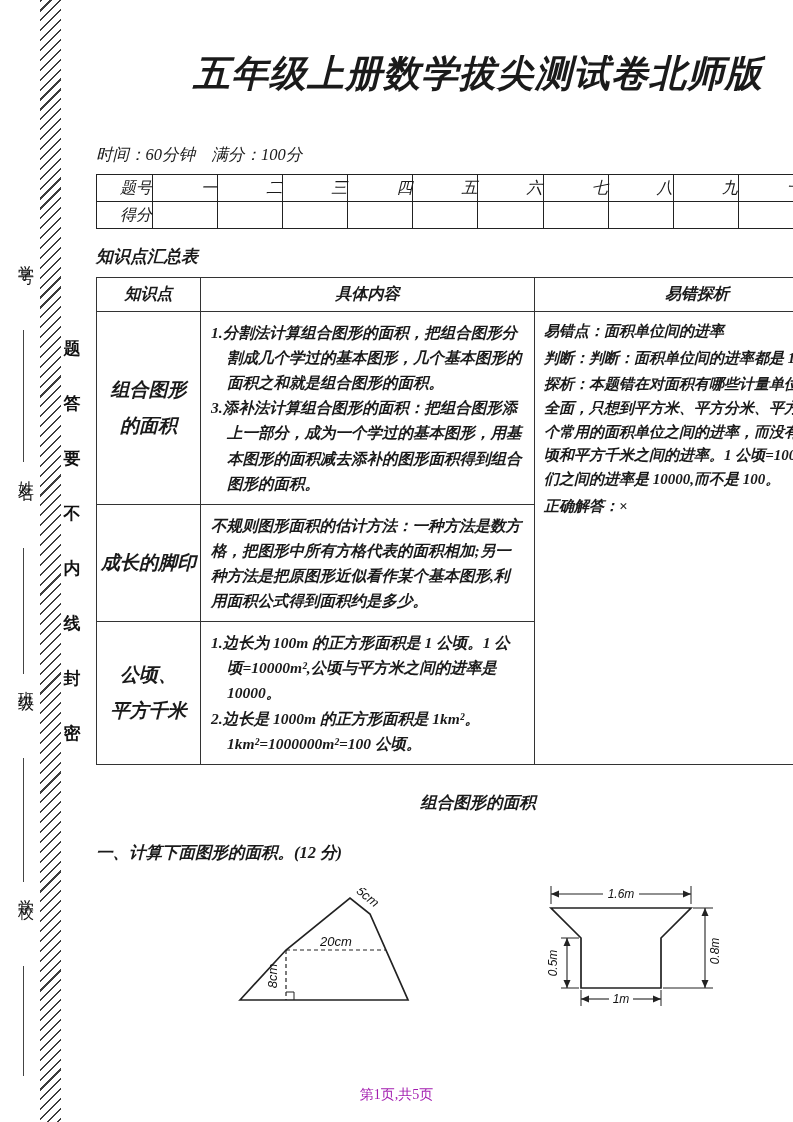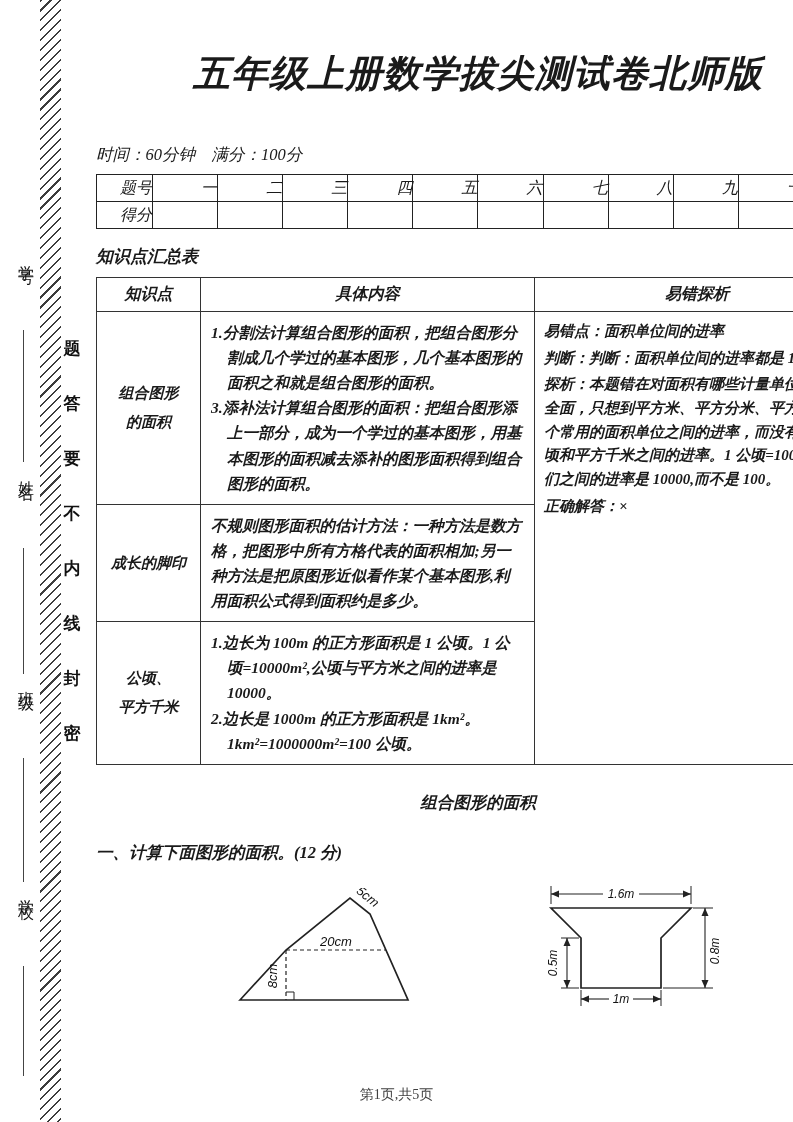--- a/index.html
+++ b/index.html
@@ -39,37 +39,37 @@
   table { border-collapse: collapse; }
   .score-table { width: 100%; table-layout: fixed; margin-top: 8px; }
   .score-table td {
     border: 1.6px solid #222; height: 27px; text-align: right; font-size: 16px; padding: 0;
   }
   .kp-title { text-align: left; font-weight: bold; font-size: 17px; margin-top: 16px; }
   .kp-table { width: 100%; table-layout: fixed; margin-top: 9px; }
   .kp-table td { border: 1.4px solid #333; }
   .kp-head td { text-align: center; font-weight: bold; font-size: 16px; height: 34px; padding: 2px; }
   .kp-r1 { height: 192px; } .kp-r2 { height: 108px; } .kp-r3 { height: 112px; }
-  .kp-point { text-align: center; vertical-align: middle; font-weight: bold; font-size: 15px; line-height: 1.9; }
+  .kp-point { text-align: center; vertical-align: middle; font-weight: bold; font-size: 19px; line-height: 1.9; }
   .kp-content { padding: 8px 10px; font-size: 15.5px; line-height: 1.62; font-weight: 600; vertical-align: middle; }
   .kp-content p { margin: 0; text-indent: -16px; padding-left: 16px; }
   .kp-content p.plain { text-indent: 0; padding-left: 0; }
   .kp-analysis { padding: 8px 9px; font-size: 15px; line-height: 1.58; font-weight: 600; vertical-align: top; }
   .kp-analysis p { margin: 0 0 3px; }
   .kp-analysis b { font-weight: 800; }
   .section-heading { text-align: center; font-weight: bold; font-size: 16.5px; margin-top: 27px; }
   .question { font-weight: bold; font-size: 16.5px; margin-top: 28px; }
   .figures {
     display: flex; justify-content: center; align-items: center; gap: 95px; margin-top: 14px;
   }
   .fig { display: block; }
   .fig text { font-family: "Liberation Sans", "DejaVu Sans", sans-serif; fill: #111; }
   .footer {
     position: absolute; bottom: 18px; left: 0; width: 793px;
-    text-align: center; font-size: 14px; color: #404040;
+    text-align: center; font-size: 14px; color: #a21caf;
   }
 </style>
 </head>
 <body>
 
 <div class="m-label f1l">学号</div>
 <div class="m-line f1n"></div>
 <div class="m-label f2l">姓名</div>
 <div class="m-line f2n"></div>
 <div class="m-label f3l">班级</div>

